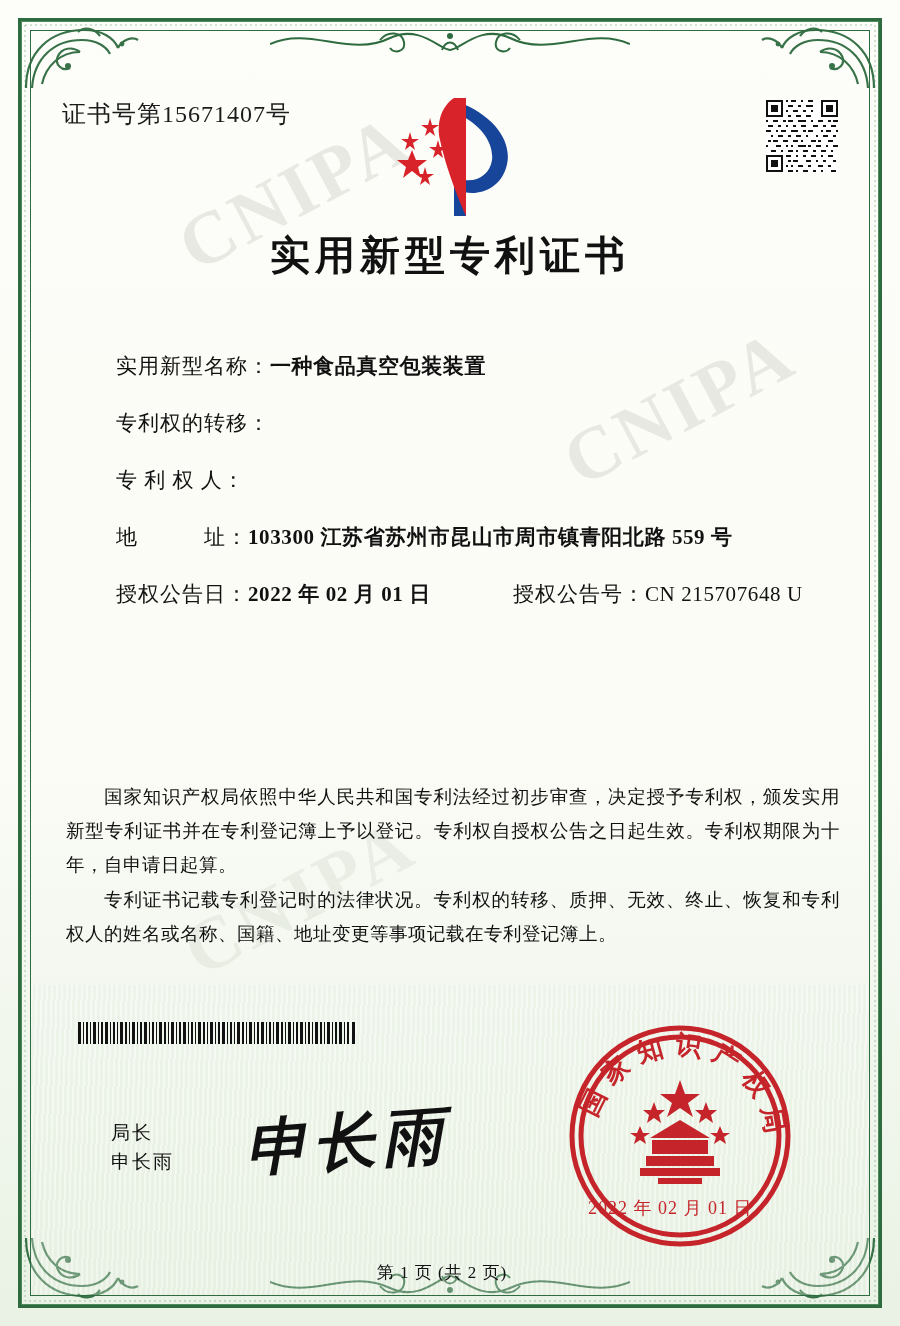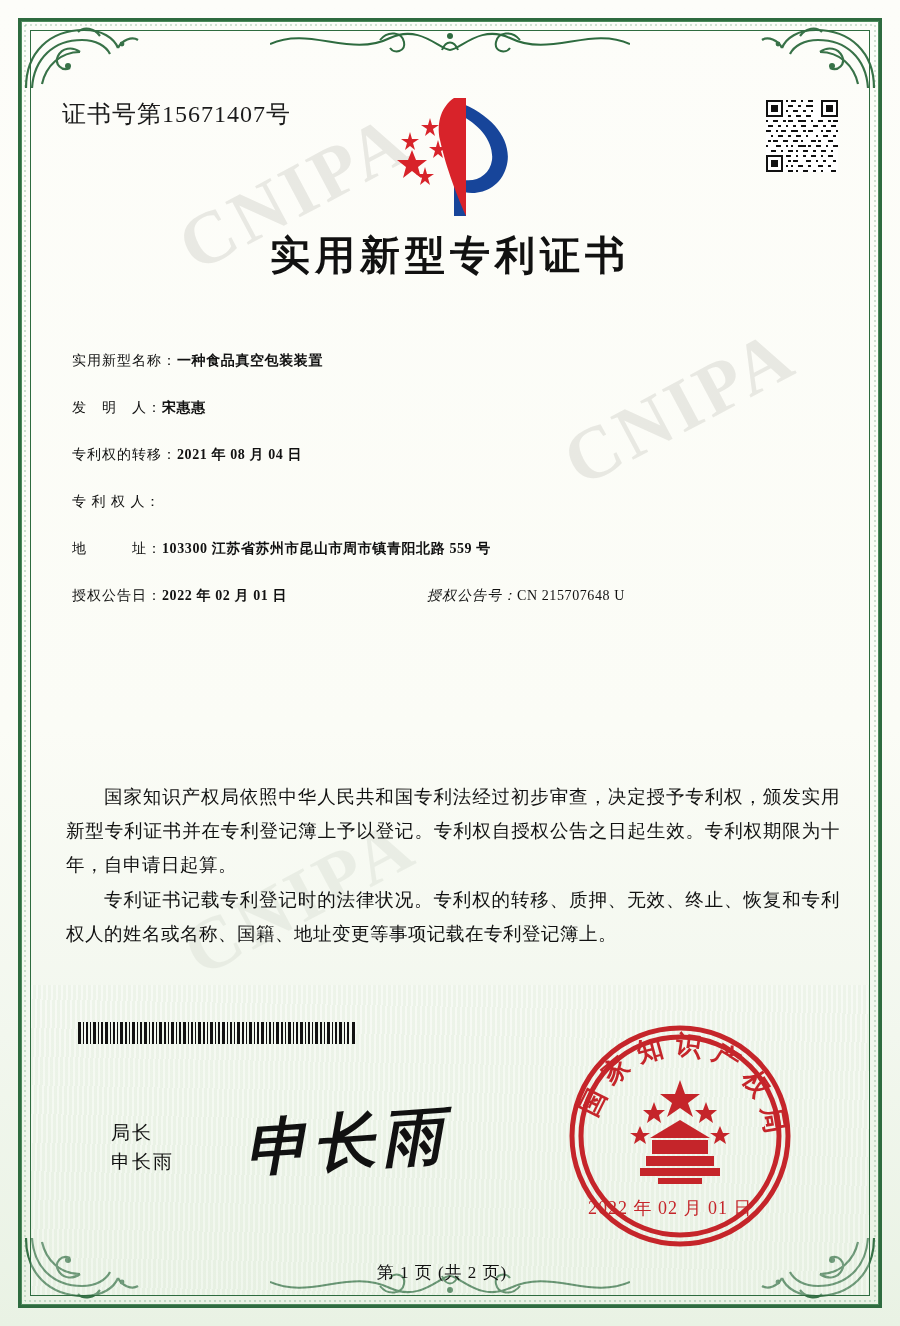--- a/index.html
+++ b/index.html
@@ -116,35 +116,36 @@
 
   
   .fields {
     position: absolute;
     left: 72px; right: 60px; top: 352px;
   }
   .frow {
     display: flex;
     align-items: baseline;
     margin-bottom: 29px;
-    font-size: 14px;
+    font-size: 21px;
     color: #111;
+    margin-left: 44px;
   }
   .flabel {
     flex: 0 0 auto;
     white-space: pre;
     letter-spacing: 1px;
   }
   .fvalue {
     flex: 1 1 auto;
     letter-spacing: .6px;
     font-weight: bold;
   }
   .frow.split .fvalue { flex: 0 0 auto; min-width: 265px; }
-  .frow.split .flabel2 { flex: 0 0 auto; letter-spacing: 1px; font-style: italic; }
+  .frow.split .flabel2 { flex: 0 0 auto; letter-spacing: 1px; }
   .frow.split .fvalue2 { flex: 1 1 auto; letter-spacing: .6px; }
 
   
   .paras {
     position: absolute;
     left: 66px; right: 60px; top: 780px;
     font-size: 18.5px;
     color: #111;
     line-height: 34px;
     letter-spacing: .5px;
@@ -431,26 +432,21 @@
   </svg>
 
   <div class="title">实用新型专利证书</div>
 
   <div class="fields">
     <div class="frow">
       <span class="flabel">实用新型名称：</span>
       <span class="fvalue">一种食品真空包装装置</span>
     </div>
     <div class="frow">
-      <span class="flabel">发　明　人：</span>
-      <span class="fvalue">宋惠惠</span>
-    </div>
-    <div class="frow">
       <span class="flabel">专利权的转移：</span>
-      <span class="fvalue">2021 年 08 月 04 日</span>
     </div>
     <div class="frow">
       <span class="flabel">专 利 权 人：</span>
     </div>
     <div class="frow">
       <span class="flabel">地　　　址：</span>
       <span class="fvalue">103300 江苏省苏州市昆山市周市镇青阳北路 559 号</span>
     </div>
     <div class="frow split">
       <span class="flabel">授权公告日：</span>

